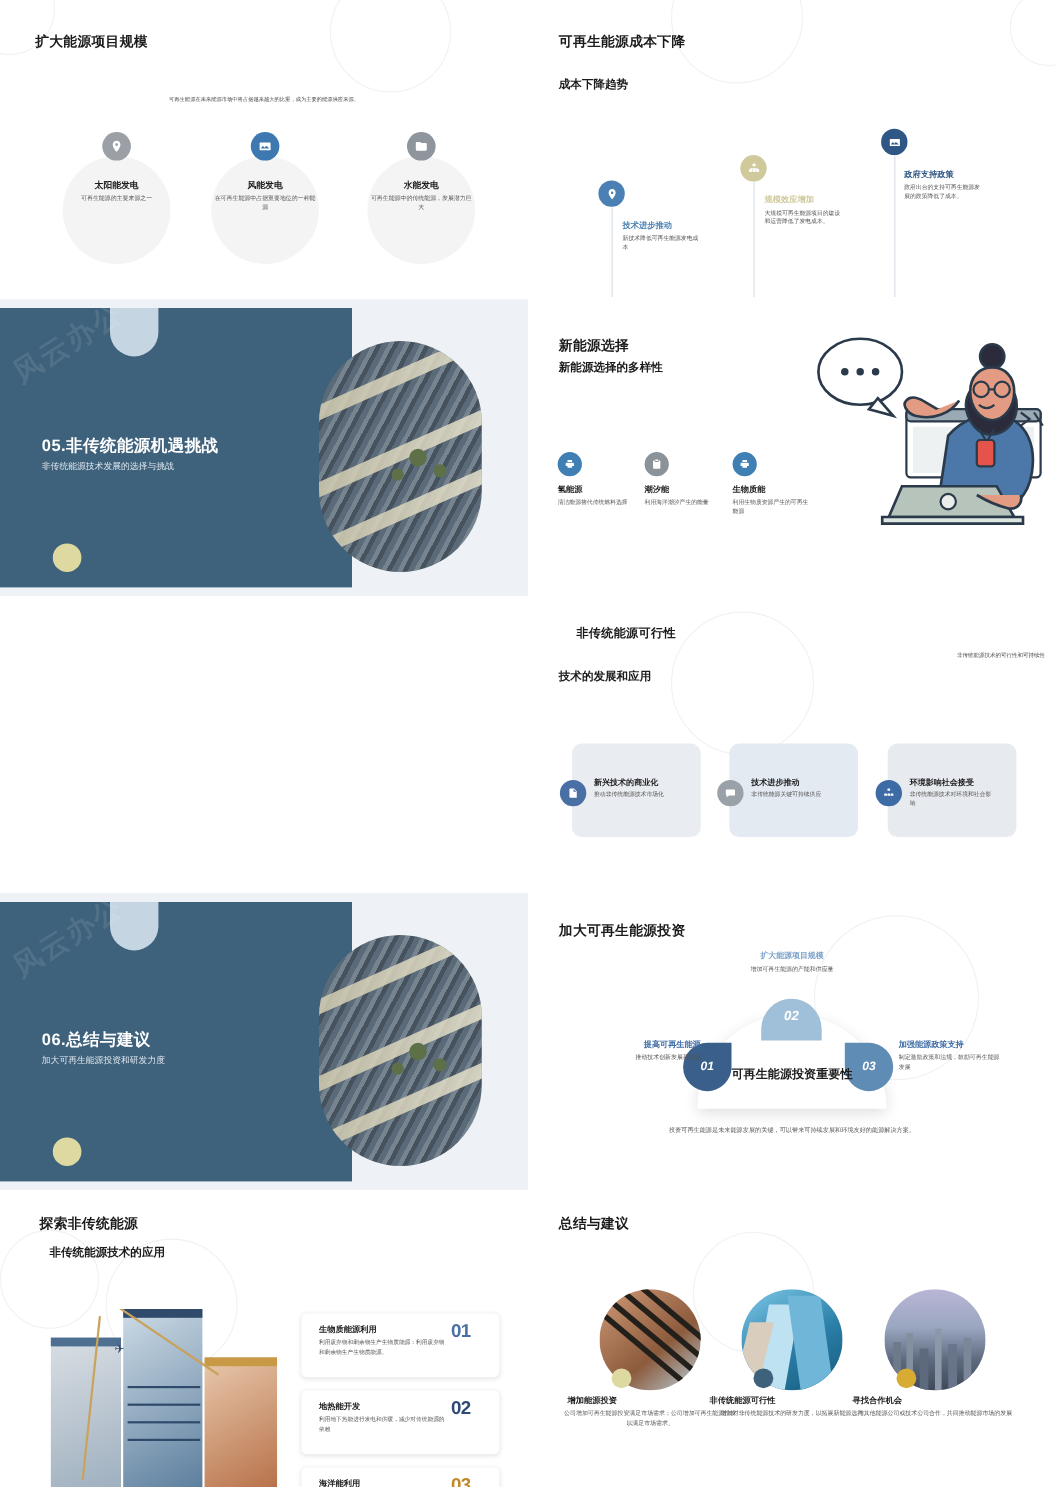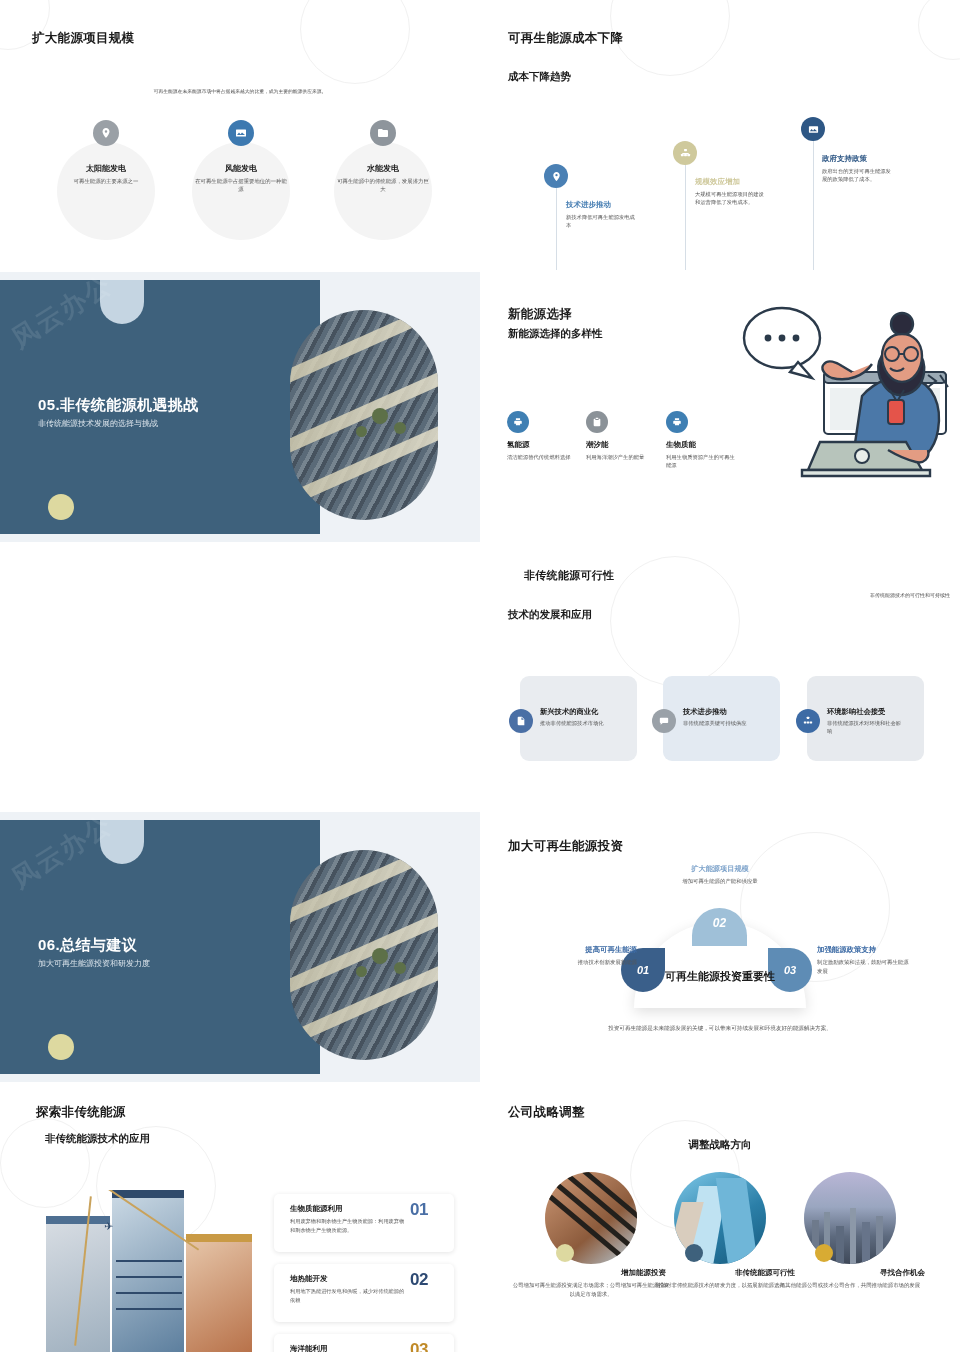--- a/index.html
+++ b/index.html
@@ -114,21 +114,21 @@
   .ex-card { position:absolute; width:180px; height:58px; background:#fff; border-radius:5px;
              box-shadow:0 1px 5px rgba(0,0,0,.11); }
   .ex-h { position:absolute; font-weight:bold; font-size:7.5px; color:#1b1b1b; }
   .ex-p { position:absolute; width:116px; font-size:5.2px; color:#555; line-height:1.65; }
   .ex-n { position:absolute; font-weight:bold; font-size:17px; letter-spacing:-.5px; }
   .ex-photo { position:absolute; overflow:hidden; border-radius:3px 3px 0 0; }
 
   
   .st-circle { position:absolute; width:92px; height:92px; border-radius:50%; overflow:hidden; }
   .st-ball { position:absolute; width:18px; height:18px; border-radius:50%; }
-  .st-h { position:absolute; width:150px; text-align:right; font-weight:bold; font-size:7.5px; color:#1b1b1b; }
+  .st-h { position:absolute; width:150px; text-align:left; font-weight:bold; font-size:7.5px; color:#1b1b1b; }
   .st-p { position:absolute; width:160px; text-align:center; font-size:5.4px; color:#555; line-height:1.7; }
 </style>
 </head>
 <body>
 
 <div class="page">
 
   <div class="slide" style="left:0;top:0;">
     <div class="ghost" style="left:-34px;top:-34px;width:84px;height:84px;"></div>
     <div class="ghost" style="left:300px;top:-26px;width:110px;height:110px;"></div>
@@ -402,22 +402,21 @@
 
     <div class="ex-card" style="left:274px;top:252px;"></div>
     <div class="ex-h" style="left:290px;top:262px;">海洋能利用</div>
 
     <div class="ex-n" style="left:410px;top:258px;color:#c08a28;">03</div>
   </div>
 
   <div class="slide" style="left:480px;top:1082px;">
     <div class="ghost" style="left:150px;top:38px;width:110px;height:110px;"></div>
 
-    <div class="s-title" style="left:28px;top:22px;font-size:12.5px;">公司战略调整</div>
-    <div class="s-sub" style="left:0;top:56px;width:480px;text-align:center;font-size:10.5px;">调整战略方向</div>
+    <div class="s-title" style="left:28px;top:22px;font-size:12.5px;">总结与建议</div>
 
     <div class="st-circle" style="left:65px;top:90px;">
       <div style="position:absolute;inset:0;background:linear-gradient(140deg,#cf9a77,#8c5b3c 60%,#b9d0de);"></div>
       <div style="position:absolute;left:-10px;top:10px;width:130px;height:5px;background:#23201c;transform:rotate(40deg);"></div>
       <div style="position:absolute;left:-10px;top:28px;width:130px;height:5px;background:#23201c;transform:rotate(40deg);"></div>
       <div style="position:absolute;left:-10px;top:46px;width:130px;height:5px;background:#23201c;transform:rotate(40deg);"></div>
       <div style="position:absolute;left:-10px;top:64px;width:130px;height:5px;background:#23201c;transform:rotate(40deg);"></div>
     </div>
     <div class="st-ball" style="left:76px;top:162px;background:#ddd9a0;"></div>
     <div class="st-h" style="left:36px;top:186px;">增加能源投资</div>

